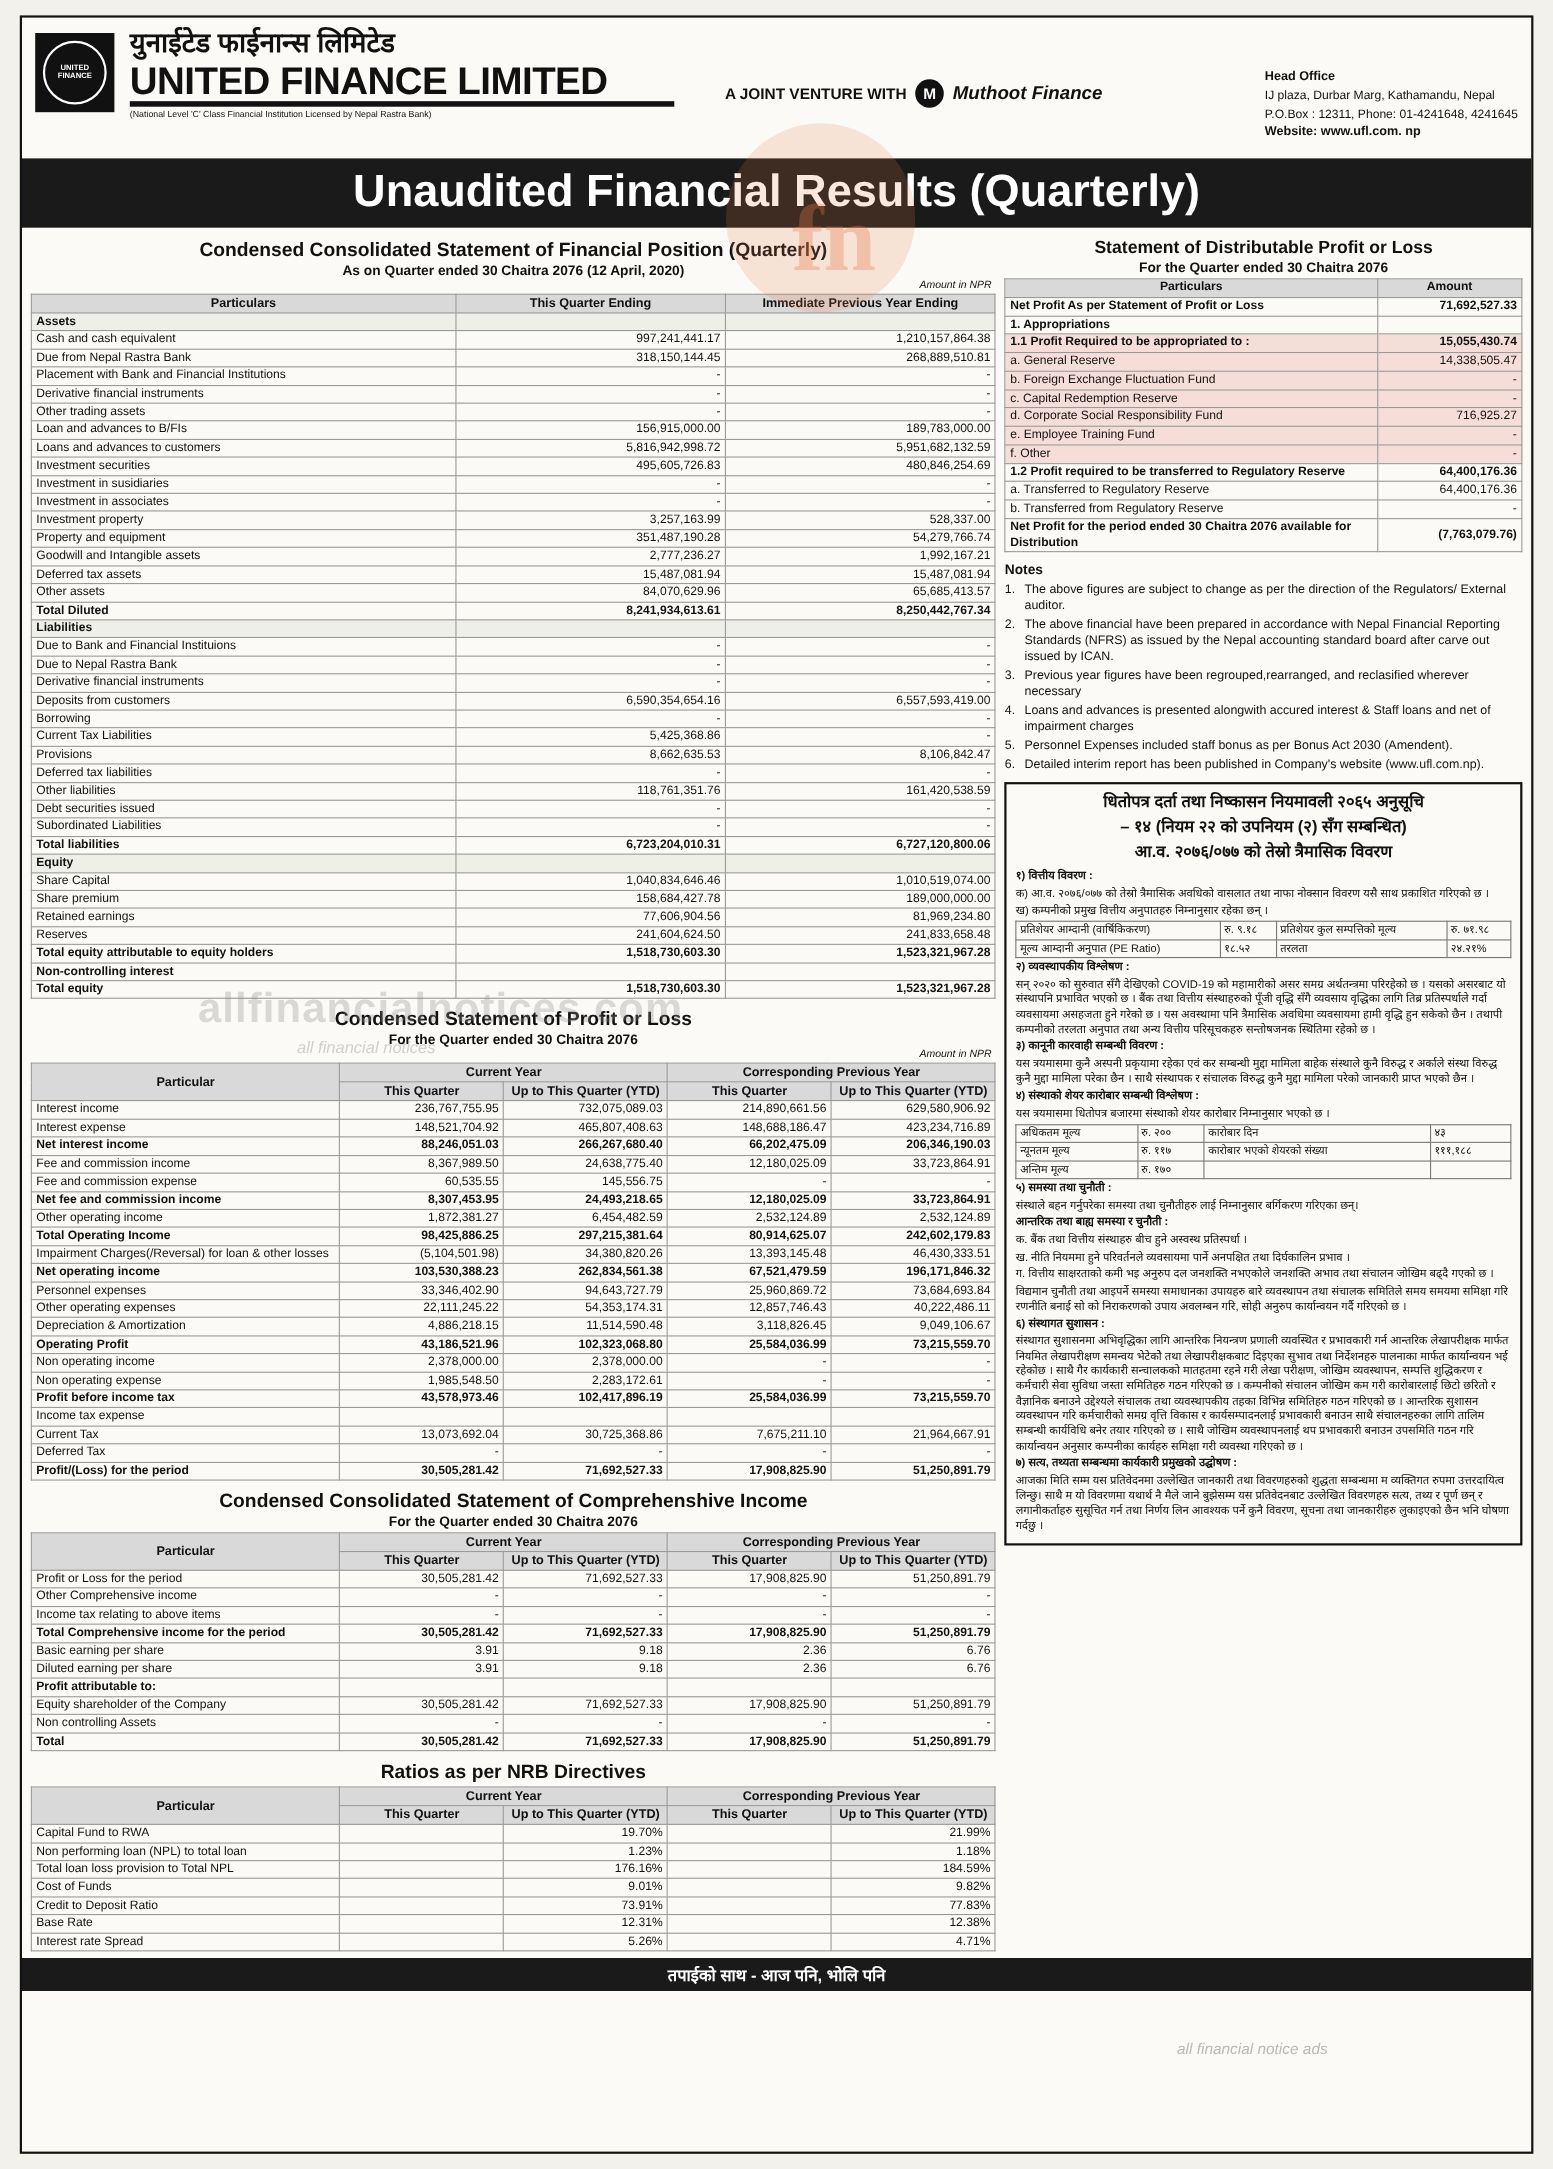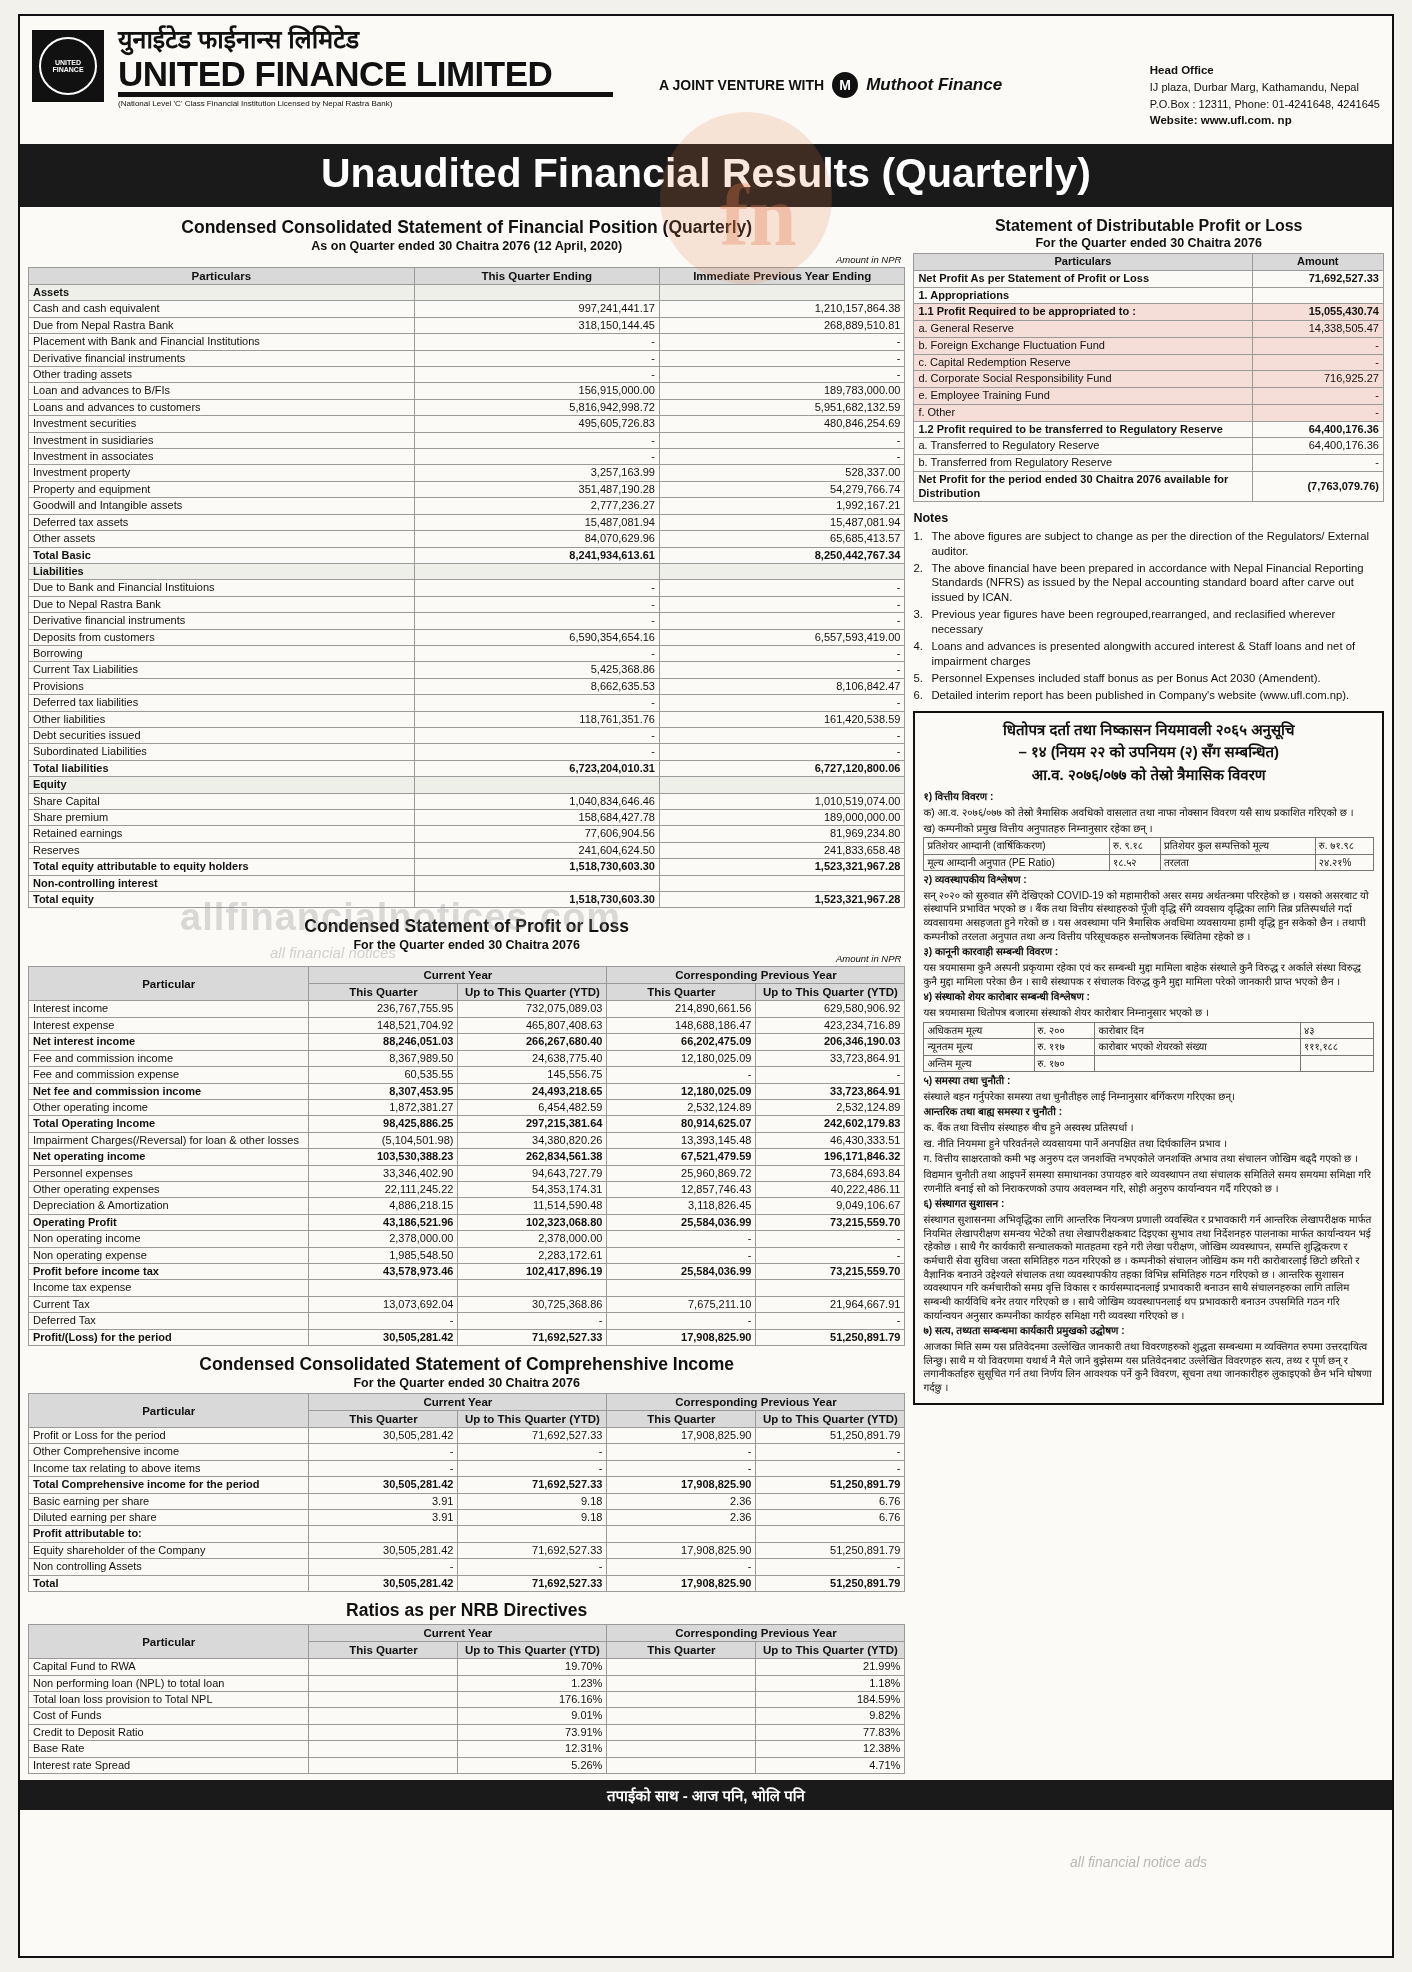--- a/index.html
+++ b/index.html
@@ -213,21 +213,21 @@
               <td class="lbl">Deferred tax assets</td>
               <td class="num">15,487,081.94</td>
               <td class="num">15,487,081.94</td>
             </tr>
             <tr>
               <td class="lbl">Other assets</td>
               <td class="num">84,070,629.96</td>
               <td class="num">65,685,413.57</td>
             </tr>
             <tr class="bold">
-              <td class="lbl">Total Basic</td>
+              <td class="lbl">Total Diluted</td>
               <td class="num">8,241,934,613.61</td>
               <td class="num">8,250,442,767.34</td>
             </tr>
             <tr class="grp">
               <td class="lbl">Liabilities</td>
               <td class="num"></td>
               <td class="num"></td>
             </tr>
             <tr>
               <td class="lbl">Due to Bank and Financial Instituions</td>

